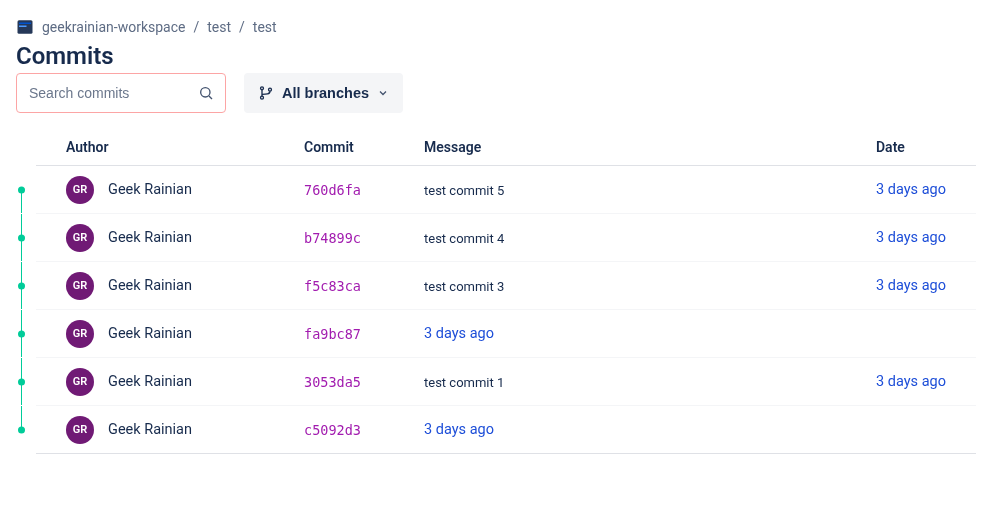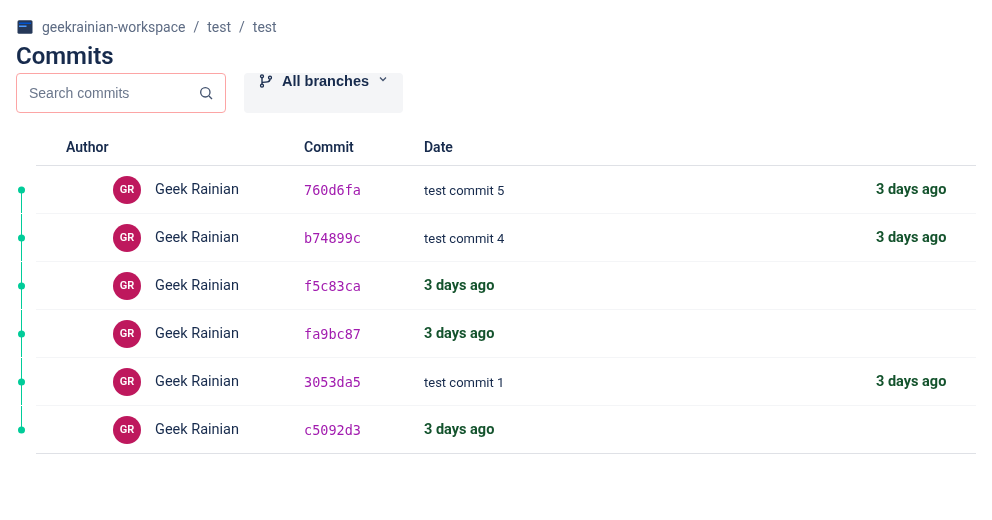--- a/index.html
+++ b/index.html
@@ -42,20 +42,21 @@
     background: none; border: none; padding: 4px; cursor: pointer;
     display: flex; align-items: center; justify-content: center;
   }
   .branch-btn {
     height: 40px;
     padding: 0 14px;
     border: none;
     background: #F4F5F7;
     border-radius: 4px;
     display: inline-flex;
+    align-items: center;
     gap: 8px;
     font-size: 14.5px;
     font-weight: 600;
     color: #172B4D;
     cursor: pointer;
   }
   .branch-btn svg { flex-shrink: 0; }
   .table-wrap { padding-left: 20px; }
   .table-head {
     display: flex;
@@ -94,34 +95,34 @@
     left: -15px;
     width: 1px;
     background: #0c9;
     top: 0; bottom: 0;
     z-index: 1;
   }
   .row:first-child .graph-line { top: 50%; }
   .row:last-child .graph-line { bottom: 50%; }
   .avatar {
     width: 28px; height: 28px; border-radius: 50%;
-    background: #be185d;
+    background: #701a75;
     color: #fff;
     display: flex; align-items: center; justify-content: center;
-    font-size: 11px; font-weight: 600; margin-left: 47px;
+    font-size: 11px; font-weight: 600;
   }
   .author-name { color: #172B4D; font-size: 14.5px; }
   .commit-hash {
     font-family: ui-monospace, SFMono-Regular, Menlo, Consolas, monospace;
     color: #a21caf;
     font-size: 13.5px;
     cursor: pointer;
   }
   .msg-text { color: #172B4D; font-size: 13px; }
-  .date-text { color: #14532d; font-size: 14.5px; font-weight: bold; }
+  .date-text { color: #1d4ed8; font-size: 14.5px; }
 </style>
 </head>
 <body>
 
 <div class="page">
 
   <div class="breadcrumbs">
     <span class="bc-icon">
       <svg width="18" height="18" viewBox="0 0 24 24">
         <rect x="2" y="3" width="20" height="18" rx="2" fill="#253858"></rect>
@@ -162,20 +163,21 @@
         <polyline points="6 9 12 15 18 9"></polyline>
       </svg>
     </button>
   </div>
 
   <div class="table-wrap">
 
     <div class="table-head">
       <div class="col-author">Author</div>
       <div class="col-commit">Commit</div>
+      <div class="col-message">Message</div>
       <div class="col-date">Date</div>
     </div>
 
     <div class="rows" id="rows-container">
         <div class="row">
           <div class="graph-dot"></div>
           <div class="graph-line"></div>
           <div class="col-author">
             <div class="avatar">GR</div>
             <span class="author-name">Geek Rainian</span>
@@ -196,20 +198,21 @@
           <div class="col-date"><span class="date-text">3 days ago</span></div>
         </div>
         <div class="row">
           <div class="graph-dot"></div>
           <div class="graph-line"></div>
           <div class="col-author">
             <div class="avatar">GR</div>
             <span class="author-name">Geek Rainian</span>
           </div>
           <div class="col-commit"><span class="commit-hash">f5c83ca</span></div>
+          <div class="col-message"><span class="msg-text">test commit 3</span></div>
           <div class="col-date"><span class="date-text">3 days ago</span></div>
         </div>
         <div class="row">
           <div class="graph-dot"></div>
           <div class="graph-line"></div>
           <div class="col-author">
             <div class="avatar">GR</div>
             <span class="author-name">Geek Rainian</span>
           </div>
           <div class="col-commit"><span class="commit-hash">fa9bc87</span></div>

